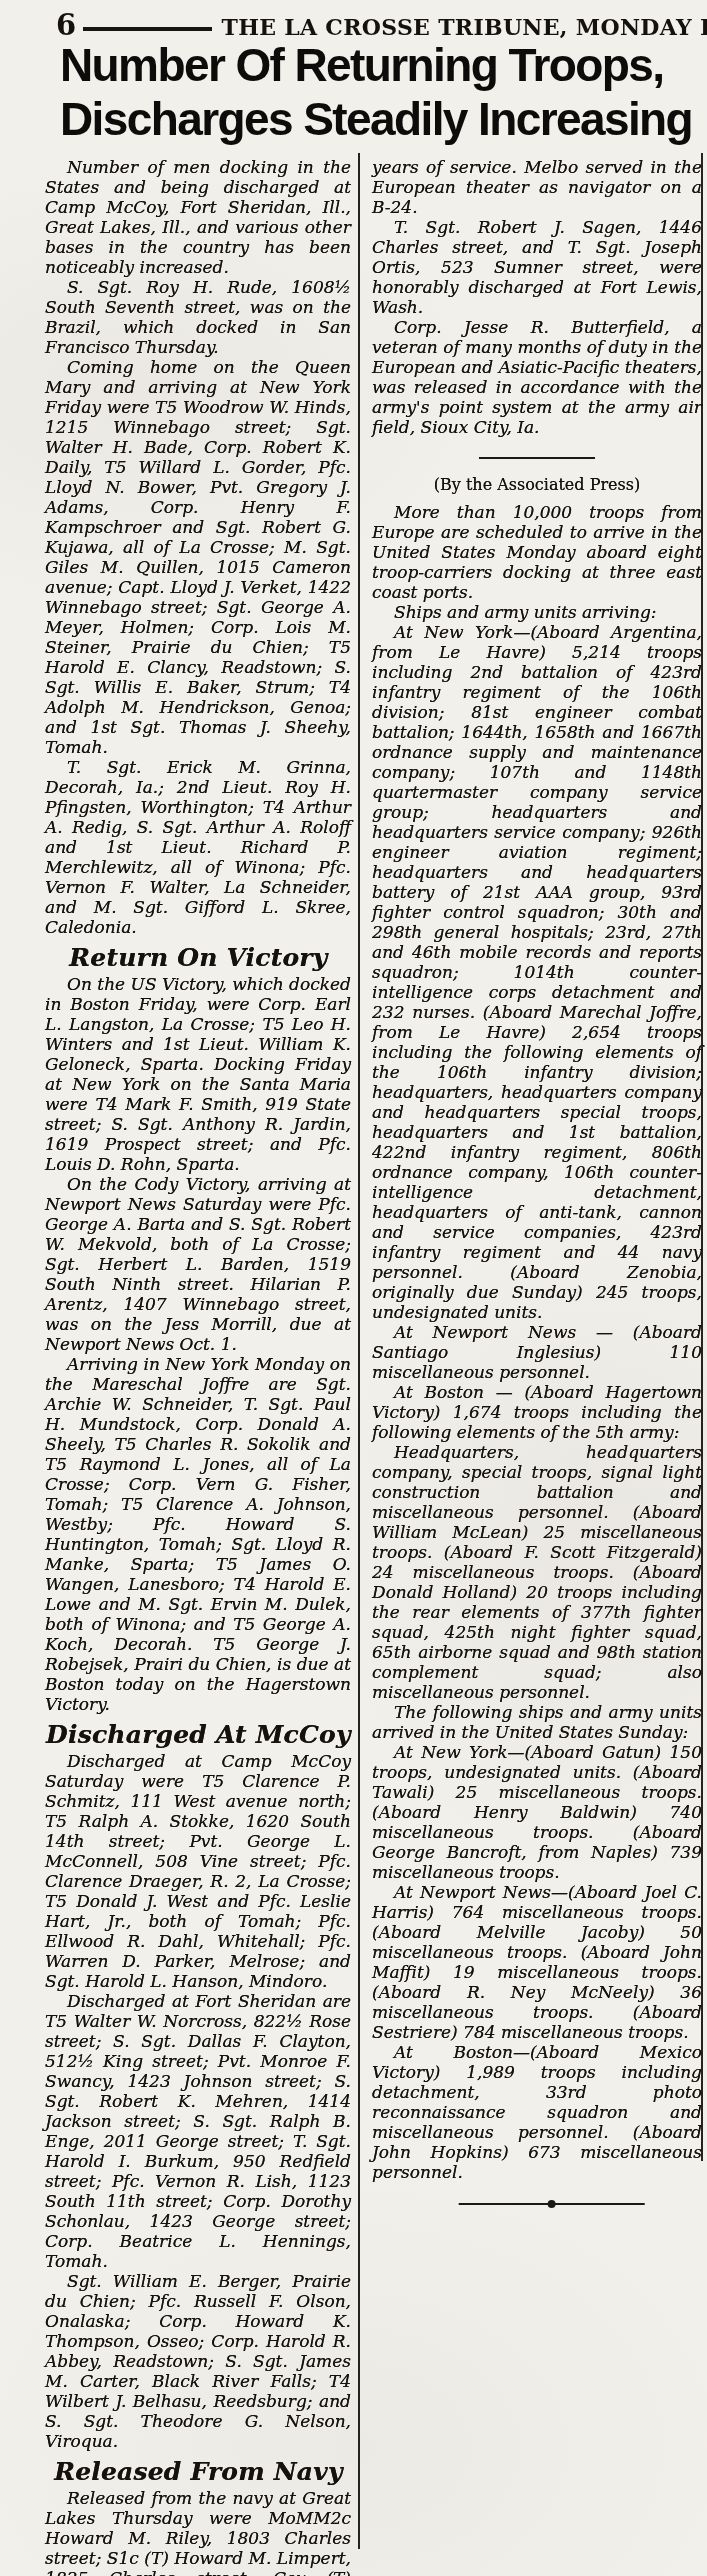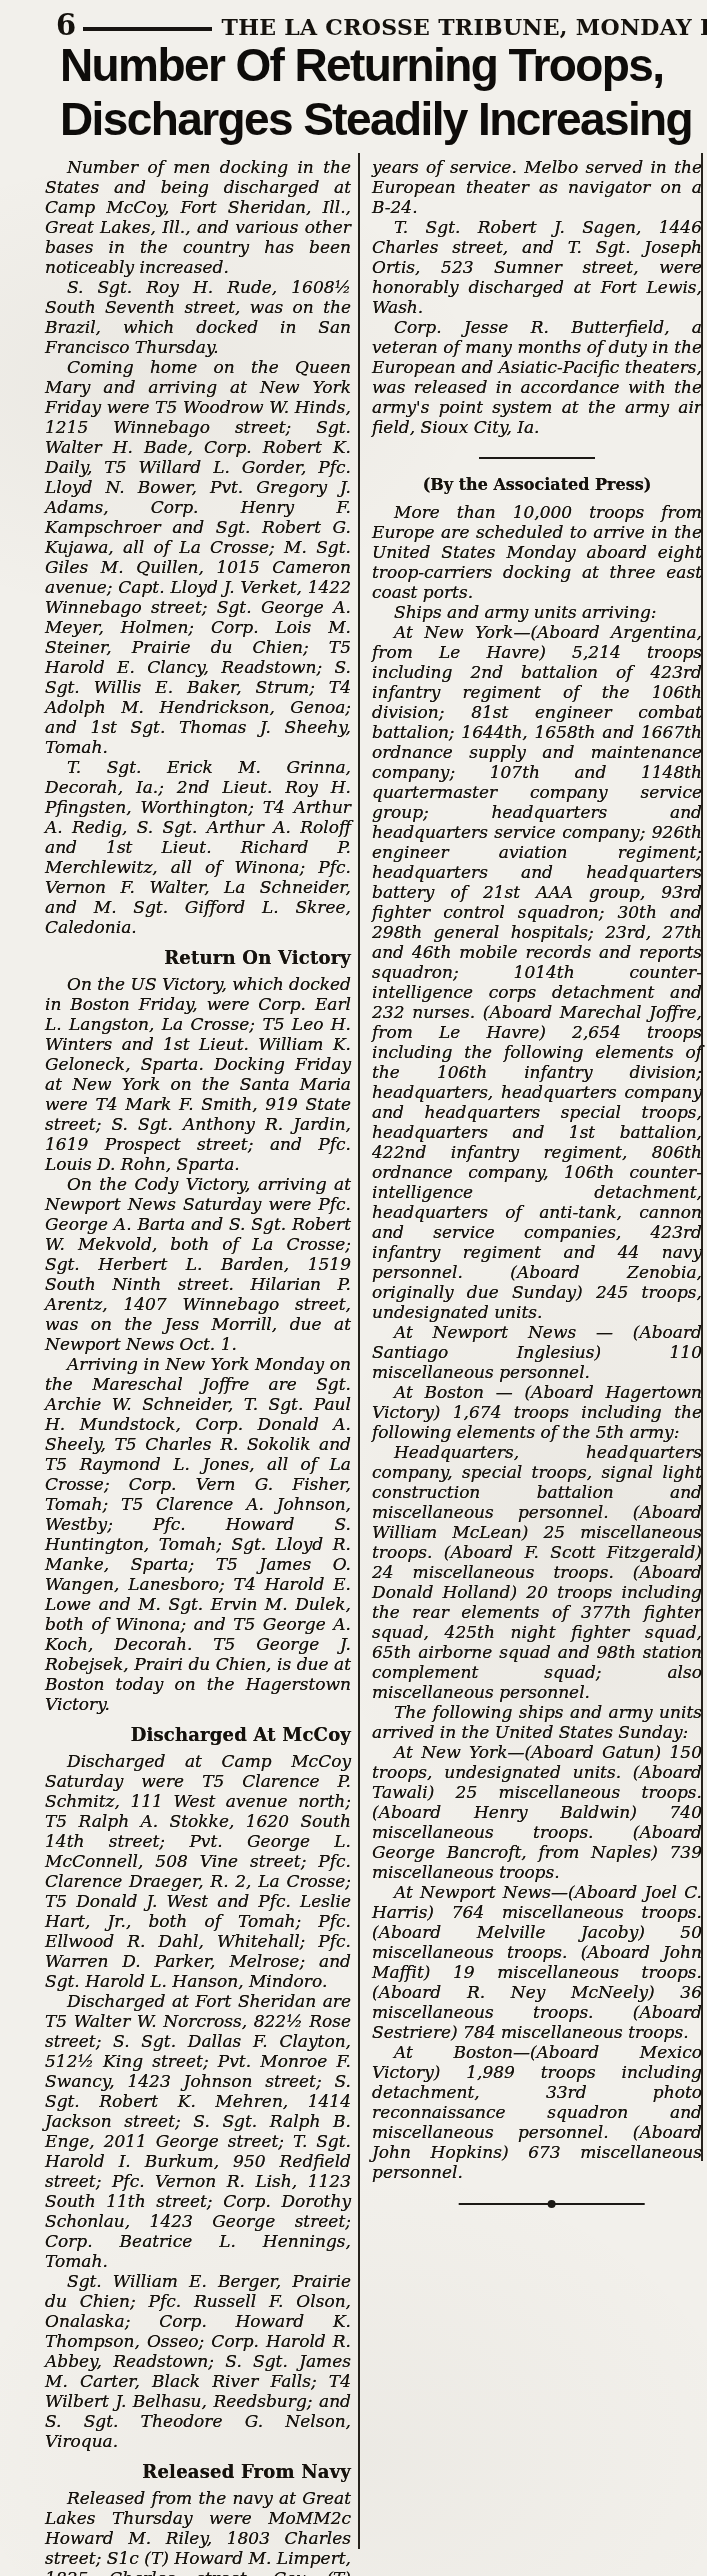--- a/index.html
+++ b/index.html
@@ -19,23 +19,23 @@
   .masthead { font-weight:bold; font-size:22px; letter-spacing:0.3px; white-space:nowrap; margin-top:1.6px; }
   .headline { position:absolute; top:38px; left:60px; width:654px;
     font-family:"Liberation Sans", sans-serif; font-weight:bold;
     font-size:46px; line-height:54px; letter-spacing:-1.6px; color:#0e0c0a; }
   .col { position:absolute; top:157px; text-align:justify; font-size:17px; line-height:20px;
     text-shadow:0 0 0.5px rgba(25,20,12,0.85); }
   .col-left  { left:45px;  width:306px; }
   .col-right { left:372px; width:330px; }
   .col p { margin:0; text-indent:22px;font-style:italic; }
   .col p.noindent { text-indent:0; }
-  .subhead { font-size:18px; font-weight:bold; text-align:right; letter-spacing:0.2px;
-    margin:10.6px 0 6.5px 0.8px; }
-  .ap-credit { text-align:center; font-weight:bold; font-size:16px; text-indent:0; margin:0 0 6.5px; }
+  .subhead { font-size:25px; font-weight:bold; text-align:center; letter-spacing:0.2px;
+    margin:10.6px 0 6.5px 0.8px;font-style:italic; }
+  .ap-credit { text-align:center; font-weight:normal; font-size:16px; text-indent:0; margin:0 0 6.5px; }
   .rule-short { width:116px; height:2.5px; background:#1c1915; margin:19.6px auto 16.4px; }
   .end-rule { position:relative; width:186px; height:2.5px; background:#1c1915; margin:21px auto 0;
     transform:translateX(14.7px); }
   .end-rule .dot { position:absolute; left:50%; top:50%; transform:translate(-50%,-50%);
     width:8.2px; height:8.2px; border-radius:50%; background:#1c1915; }
   .vrule { position:absolute; width:2px; background:#26221c; }
   .vrule-mid   { left:358px; top:153px; height:2396px; }
   .vrule-right { left:701px; top:153px; height:2008px; }
 </style>
 </head>

